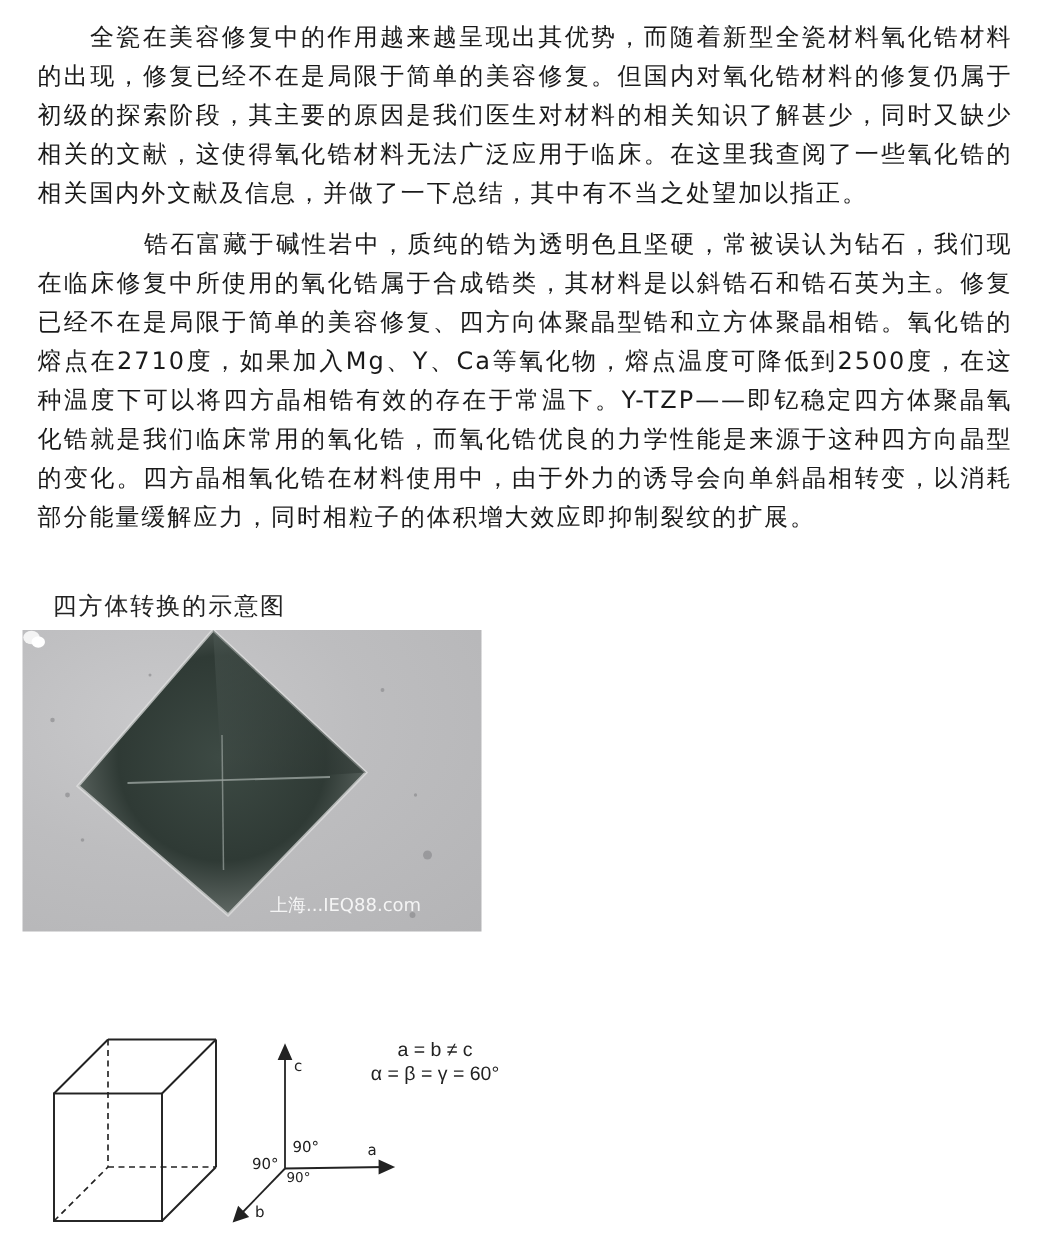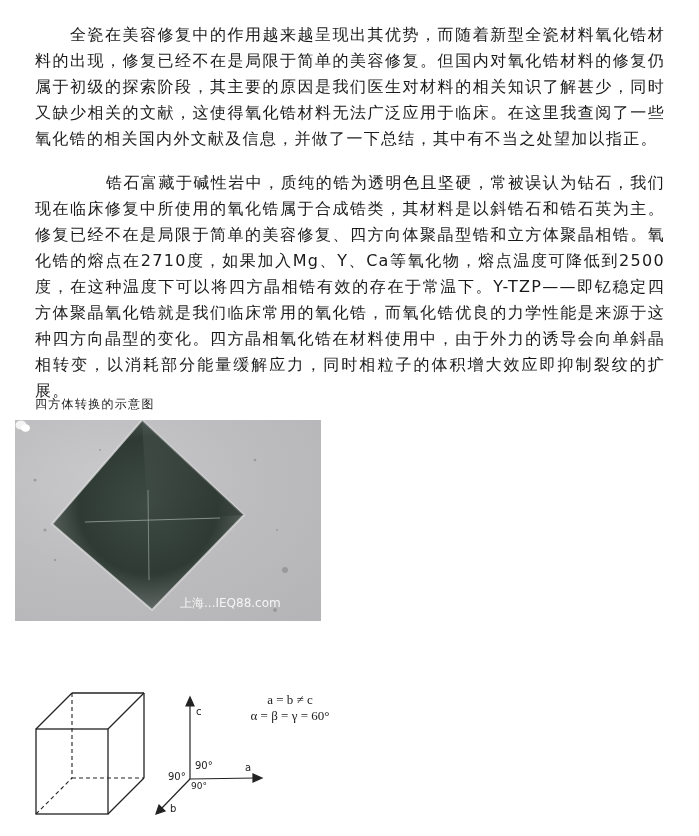--- a/index.html
+++ b/index.html
@@ -7,26 +7,26 @@
       width: 699px; height: 836px; position: relative; overflow: hidden;
       font-family: "DejaVu Sans", "Liberation Sans", sans-serif;
       color: #1a1a1a;
     }
     .article {
       position: absolute; left: 17px; top: 4px; width: 666px;
       font-size: 16px; line-height: 26px;
       letter-spacing: 1.3px;
       text-align: justify;
     }
-    .para { margin: 18px; }
+    .para { margin: 8px; }
     .para-1 { text-indent: 35px; }
     .para-2 { text-indent: 71px; }
     .caption {
       position: absolute; left: 35px; top: 393px;
-      font-size: 12px; line-height: 22px; letter-spacing: 1.3px;
+      font-size: 16px; line-height: 22px; letter-spacing: 1.3px;
       color: #222;
     }
     .photo {
       position: absolute; left: 15px; top: 420px; width: 306px; height: 201px;
       background: radial-gradient(ellipse at 30% 30%, #c9c9cb 0%, #bdbdbf 45%, #b4b4b6 100%);
       overflow: hidden;
     }
     .photo svg { position: absolute; left: 0; top: 0; }
     .watermark {
       position: absolute; left: 165px; top: 175px;
@@ -34,21 +34,21 @@
       white-space: nowrap;
     }
     .wechat-icon {
       position: absolute; left: 137px; top: 176px; width: 16px; height: 13px;
     }
     .diagram {
       position: absolute; left: 0; top: 670px; width: 360px; height: 166px;
     }
     .formula {
       position: absolute; left: 230px; top: 692px; width: 120px;
-      font-family: Liberation Serif, serif; font-size: 13px; line-height: 16px;
+      font-family: Liberation Sans, sans-serif; font-size: 13px; line-height: 16px;
       text-align: center; color: #222;
     }
     .axis-label {
       position: absolute; font-family: "DejaVu Sans", sans-serif; font-size: 10px; color: #222;
     }
   </style>
 </head>
 <body>
 
 <div class="article">

